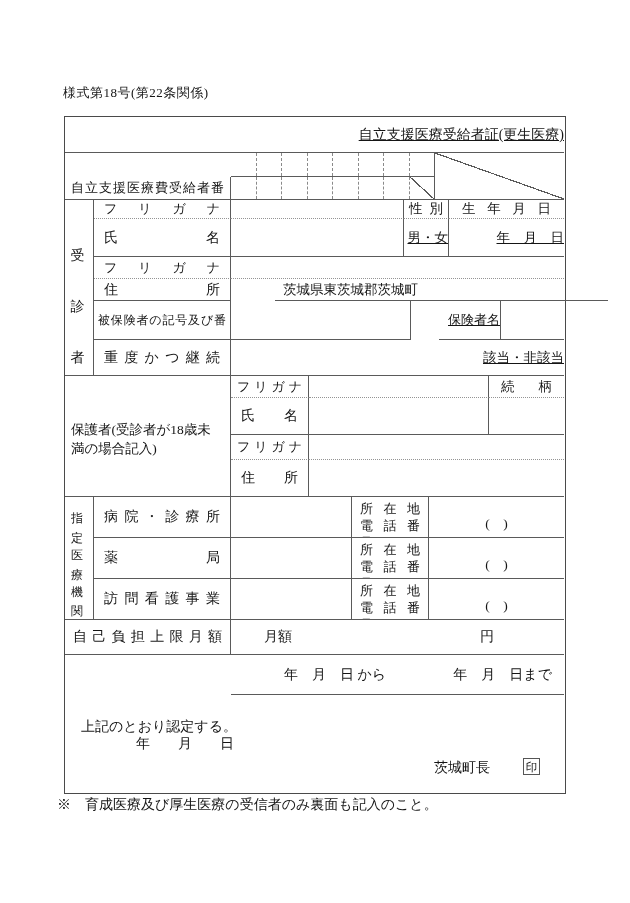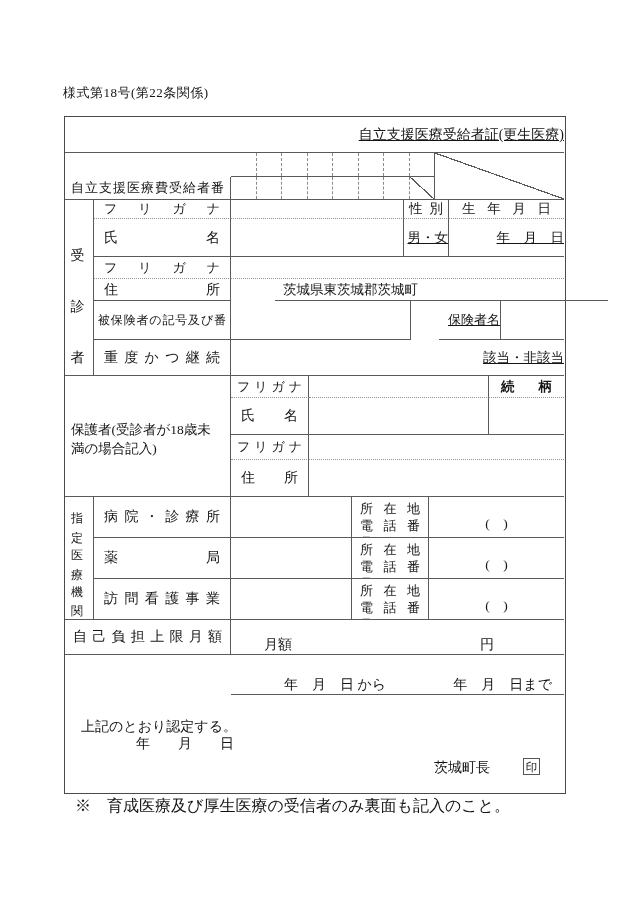--- a/index.html
+++ b/index.html
@@ -29,26 +29,26 @@
     background-image:linear-gradient(to top right,
       transparent calc(50% - 0.6px), #5a5a5a calc(50% - 0.6px),
       #5a5a5a calc(50% + 0.6px), transparent calc(50% + 0.6px));
   }
   .vlabel {
     writing-mode:vertical-rl; text-orientation:upright;
     text-align:justify; text-align-last:justify;
   }
   .two-line { line-height:17px; }
   .phone-cell span { position:absolute; bottom:4px; left:0; width:100%; text-align:center; white-space:pre; }
-  .flexbetween { display:flex; justify-content:space-between; align-items:flex-end;gap:20px; }
+  .flexbetween { display:flex; justify-content:space-between; align-items:center;gap:20px; }
   .seal-box {
     position:absolute; width:17px; height:17px; border:1px solid #555;
     text-align:center; line-height:16px; font-size:11.5px; box-sizing:border-box;
   }
-  .footnote { position:absolute; left:75px; top:796px; font-size:16px;font-family:Liberation Serif, serif; }
+  .footnote { position:absolute; left:57px; top:796px; font-size:14px;font-family:Liberation Serif, serif; }
 </style>
 </head>
 <body>
 
 <div class="form-no">様式第18号(第22条関係)</div>
 
 <div class="form">
 
   <div class="cell bb ctr" style="left:0;top:0;width:499px;height:36px;line-height:35px;font-size:14px;">自立支援医療受給者証(更生医療)</div>
 
@@ -98,21 +98,21 @@
   <div class="cell br bb" style="left:166px;top:184px;width:180px;height:39px;"></div>
   <div class="cell br bb ctr f13" style="left:346px;top:184px;width:62px;height:39px;line-height:38px;margin-left:28px;">保険者名</div>
   <div class="cell bb" style="left:408px;top:184px;width:91px;height:39px;"></div>
 
   <div class="cell br bb jus" style="left:29px;top:223px;width:137px;height:36px;line-height:35px;padding:0 10px;font-size:14px;">重 度 か つ 継 続</div>
   <div class="cell bb ctr" style="left:166px;top:223px;width:333px;height:36px;line-height:35px;">該当・非該当</div>
 
   <div class="cell br bb" style="left:0;top:259px;width:166px;height:121px;padding:44px 6px 0;line-height:19px;font-size:13.5px;">保護者(受診者が18歳未満の場合記入)</div>
   <div class="cell br bbd jus f13" style="left:166px;top:259px;width:78px;height:22px;line-height:21px;padding:0 6px;">フリガナ</div>
   <div class="cell br bbd" style="left:244px;top:259px;width:180px;height:22px;"></div>
-  <div class="cell bbd jus" style="left:424px;top:259px;width:75px;height:22px;line-height:21px;padding:0 12px;font-weight:bold;">続 柄</div>
+  <div class="cell bbd jus" style="left:424px;top:259px;width:75px;height:22px;line-height:21px;padding:0 12px;">続 柄</div>
   <div class="cell br bb jus" style="left:166px;top:281px;width:78px;height:37px;line-height:36px;padding:0 10px;font-size:14px;">氏 名</div>
   <div class="cell br bb" style="left:244px;top:281px;width:180px;height:37px;"></div>
   <div class="cell bb" style="left:424px;top:281px;width:75px;height:37px;"></div>
   <div class="cell br bbd jus f13" style="left:166px;top:318px;width:78px;height:25px;line-height:24px;padding:0 6px;">フリガナ</div>
   <div class="cell bbd" style="left:244px;top:318px;width:255px;height:25px;"></div>
   <div class="cell br bb jus" style="left:166px;top:343px;width:78px;height:37px;line-height:36px;padding:0 10px;font-size:14px;">住 所</div>
   <div class="cell bb" style="left:244px;top:343px;width:255px;height:37px;"></div>
 
   <div class="cell br bb vlabel f12" style="left:0;top:380px;width:29px;height:123px;padding:5px 8px;">指定医療機関名</div>
 

